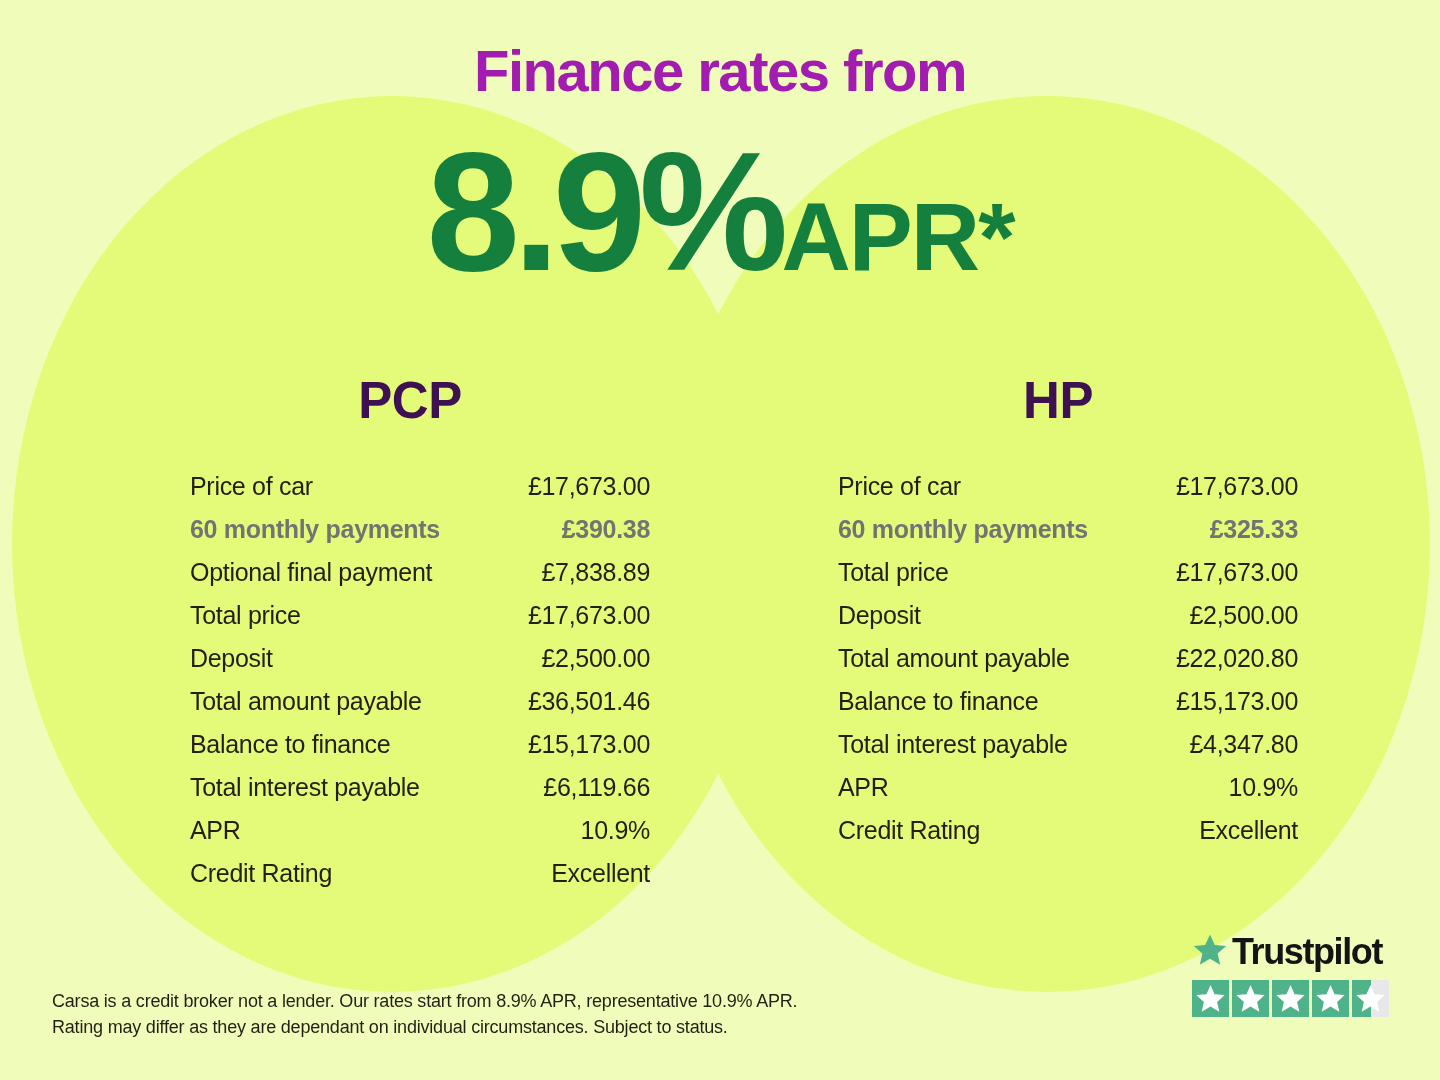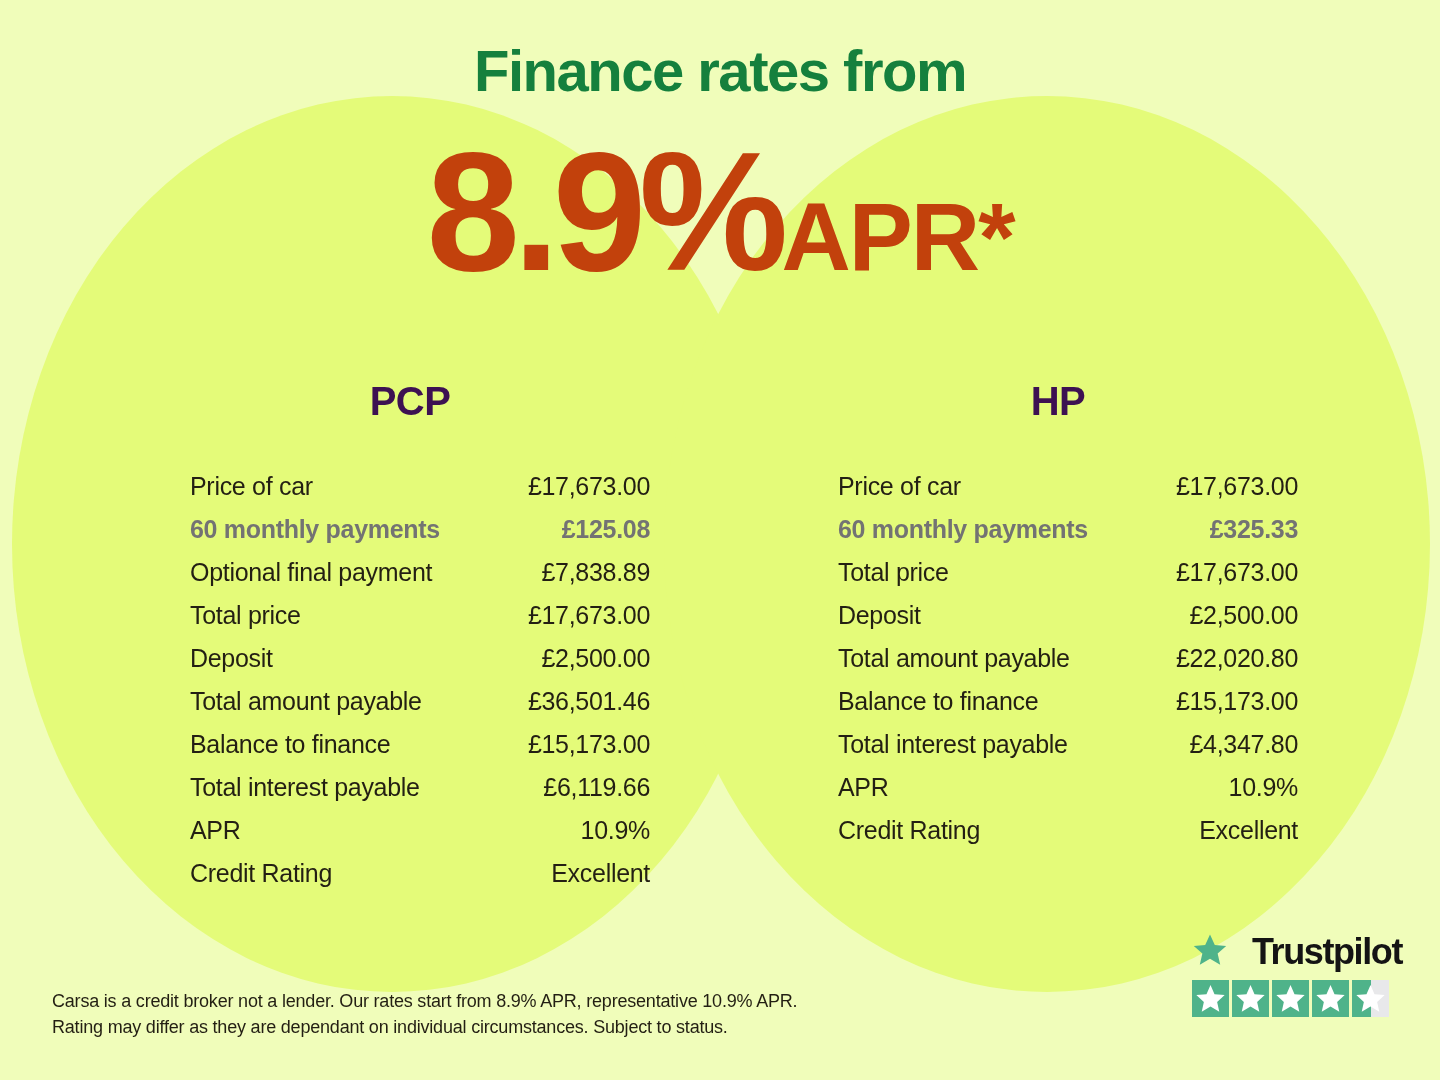--- a/index.html
+++ b/index.html
@@ -26,29 +26,29 @@
   .content { position:absolute; inset:0; }
 
   
   .headline {
     position:absolute;
     top:42px; left:0; width:1440px;
     text-align:center;
     font-size:58px;
     font-weight:bold;
     letter-spacing:-1.5px;
+    color:#a21caf;
+    line-height:1;
+  }
+  .apr-line {
+    position:absolute;
+    top:128px; left:0; width:1440px;
+    text-align:center;
     color:#15803d;
     line-height:1;
-  }
-  .apr-line {
-    position:absolute;
-    top:128px; left:0; width:1440px;
-    text-align:center;
-    color:#c2410c;
-    line-height:1;
     white-space:nowrap;
   }
   .apr-big {
     font-size:168px;
     font-weight:bold;
     letter-spacing:-7px;
     vertical-align:baseline;
   }
   .apr-small {
     font-size:96px;
@@ -61,21 +61,21 @@
   .col {
     position:absolute;
     top:372px;
     width:480px;
   }
   .col-pcp { left:170px; }
   .col-hp  { left:818px; }
 
   .col-title {
     text-align:center;
-    font-size:40px;
+    font-size:51px;
     font-weight:bold;
     color:#3D1152;
     letter-spacing:-0.5px;
     margin-bottom:0;
     height:58px;
     line-height:58px;
   }
   .col-hp .col-title { text-align:center; }
 
   .rows { margin-top:42px; }
@@ -108,21 +108,21 @@
 
   
   .trustpilot {
     position:absolute;
     right:48px; top:932px;
     width:200px;
   }
   .tp-head {
     display:flex;
     align-items:center;
-    gap:24px;
+    gap:4px;
     margin-bottom:8px;
   }
   .tp-word {
     font-size:36px;
     font-weight:bold;
     letter-spacing:-1.4px;
     color:#141414;
     line-height:1;
   }
   .tp-stars { display:flex; gap:3px; }
@@ -156,21 +156,21 @@
 
     <div class="col col-pcp">
       <div class="col-title">PCP</div>
       <div class="rows">
           <div class="row">
             <span class="k">Price of car</span>
             <span class="v">£17,673.00</span>
           </div>
           <div class="row bold">
             <span class="k">60 monthly payments</span>
-            <span class="v">£125.08</span>
+            <span class="v">£390.38</span>
           </div>
           <div class="row">
             <span class="k">Optional final payment</span>
             <span class="v">£7,838.89</span>
           </div>
           <div class="row">
             <span class="k">Total price</span>
             <span class="v">£17,673.00</span>
           </div>
           <div class="row">

